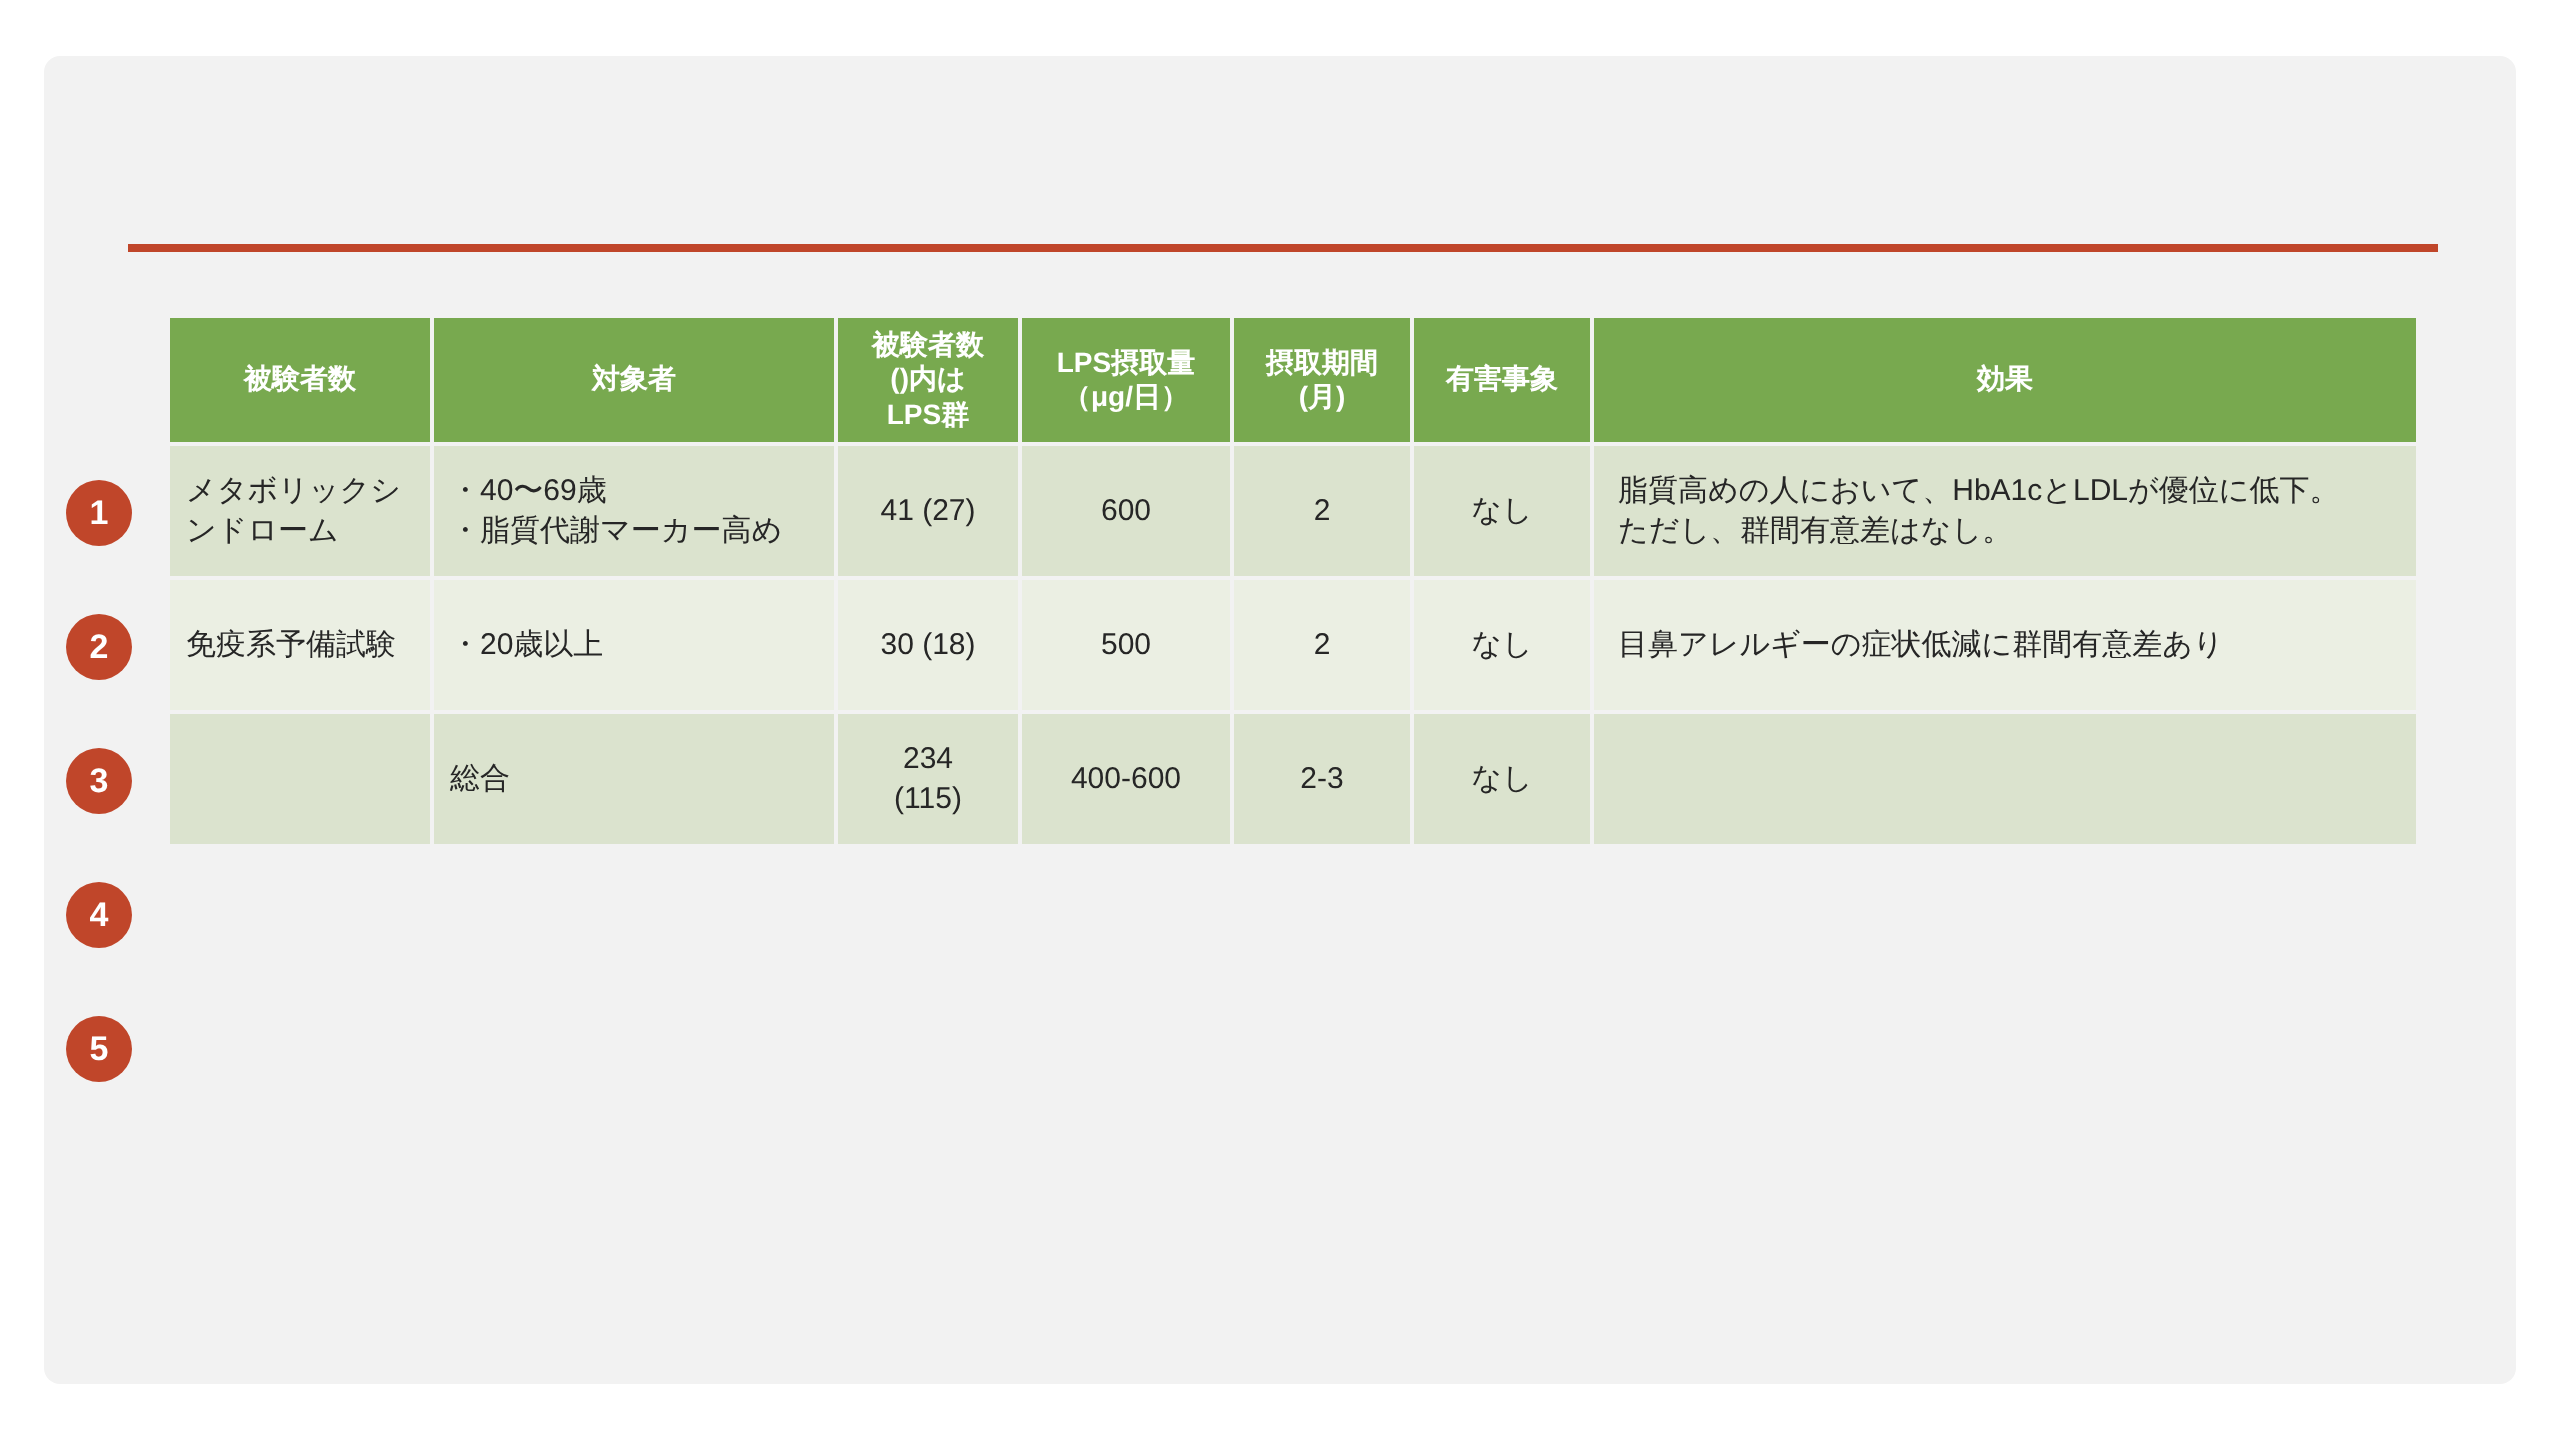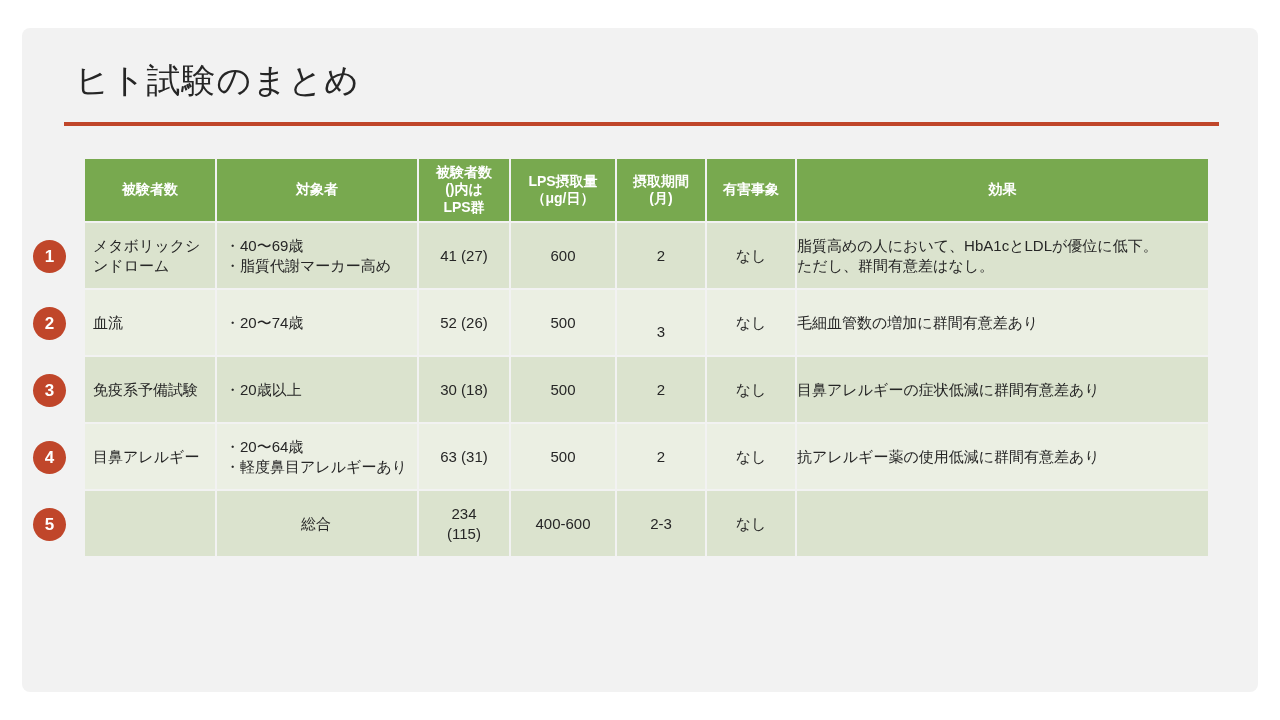--- a/index.html
+++ b/index.html
@@ -89,31 +89,30 @@
     vertical-align:middle;
     white-space:pre-line;
     line-height:1.3;
     padding:4px 8px;
   }
   tbody tr:nth-child(odd)  td { background:var(--band-dark,#DBE3CE); }
   tbody tr:nth-child(even) td { background:var(--band-light,#EBEFE3); }
 
   td.al { text-align:left;margin-left:32px; }
   td.ac { text-align:center; }
-  td.ar { text-align:center; padding-right:10px; }
-  td.effect-cell { padding-left:0; padding-right:10px; }
+  td.ar { text-align:left; padding-right:10px; }
+  td.effect-cell { padding-left:12px; padding-right:10px; }
   td.low-cell { vertical-align:bottom; padding-bottom:14px; }
 </style>
 </head>
 <body>
 
 <div class="page">
   <div class="slide">
 
-    <h1 class="slide-title">ヒト試験のまとめ</h1>
     <div class="title-rule"></div>
 
     <span class="badge badge-1">1</span>
     <span class="badge badge-2">2</span>
     <span class="badge badge-3">3</span>
     <span class="badge badge-4">4</span>
     <span class="badge badge-5">5</span>
 
     <table class="summary">
       <colgroup>
@@ -146,46 +145,27 @@
           <td class="al">・40〜69歳
 ・脂質代謝マーカー高め</td>
           <td class="ac">41 (27)</td>
           <td class="ac">600</td>
           <td class="ac">2</td>
           <td class="ac">なし</td>
           <td class="al effect-cell">脂質高めの人において、HbA1cとLDLが優位に低下。
 ただし、群間有意差はなし。</td>
         </tr>
         <tr>
-          <td class="al">血流</td>
-          <td class="al">・20〜74歳</td>
-          <td class="ac">52 (26)</td>
-          <td class="ac">500</td>
-          <td class="ac low-cell">3</td>
-          <td class="ac">なし</td>
-          <td class="al effect-cell">毛細血管数の増加に群間有意差あり</td>
-        </tr>
-        <tr>
           <td class="al">免疫系予備試験</td>
           <td class="al">・20歳以上</td>
           <td class="ac">30 (18)</td>
           <td class="ac">500</td>
           <td class="ac">2</td>
           <td class="ac">なし</td>
           <td class="al effect-cell">目鼻アレルギーの症状低減に群間有意差あり</td>
-        </tr>
-        <tr>
-          <td class="al">目鼻アレルギー</td>
-          <td class="al">・20〜64歳
-・軽度鼻目アレルギーあり</td>
-          <td class="ac">63 (31)</td>
-          <td class="ac">500</td>
-          <td class="ac">2</td>
-          <td class="ac">なし</td>
-          <td class="al effect-cell">抗アレルギー薬の使用低減に群間有意差あり</td>
         </tr>
         <tr>
           <td class="al"></td>
           <td class="ar">総合</td>
           <td class="ac">234
 (115)</td>
           <td class="ac">400-600</td>
           <td class="ac">2-3</td>
           <td class="ac">なし</td>
           <td class="al effect-cell"></td>

